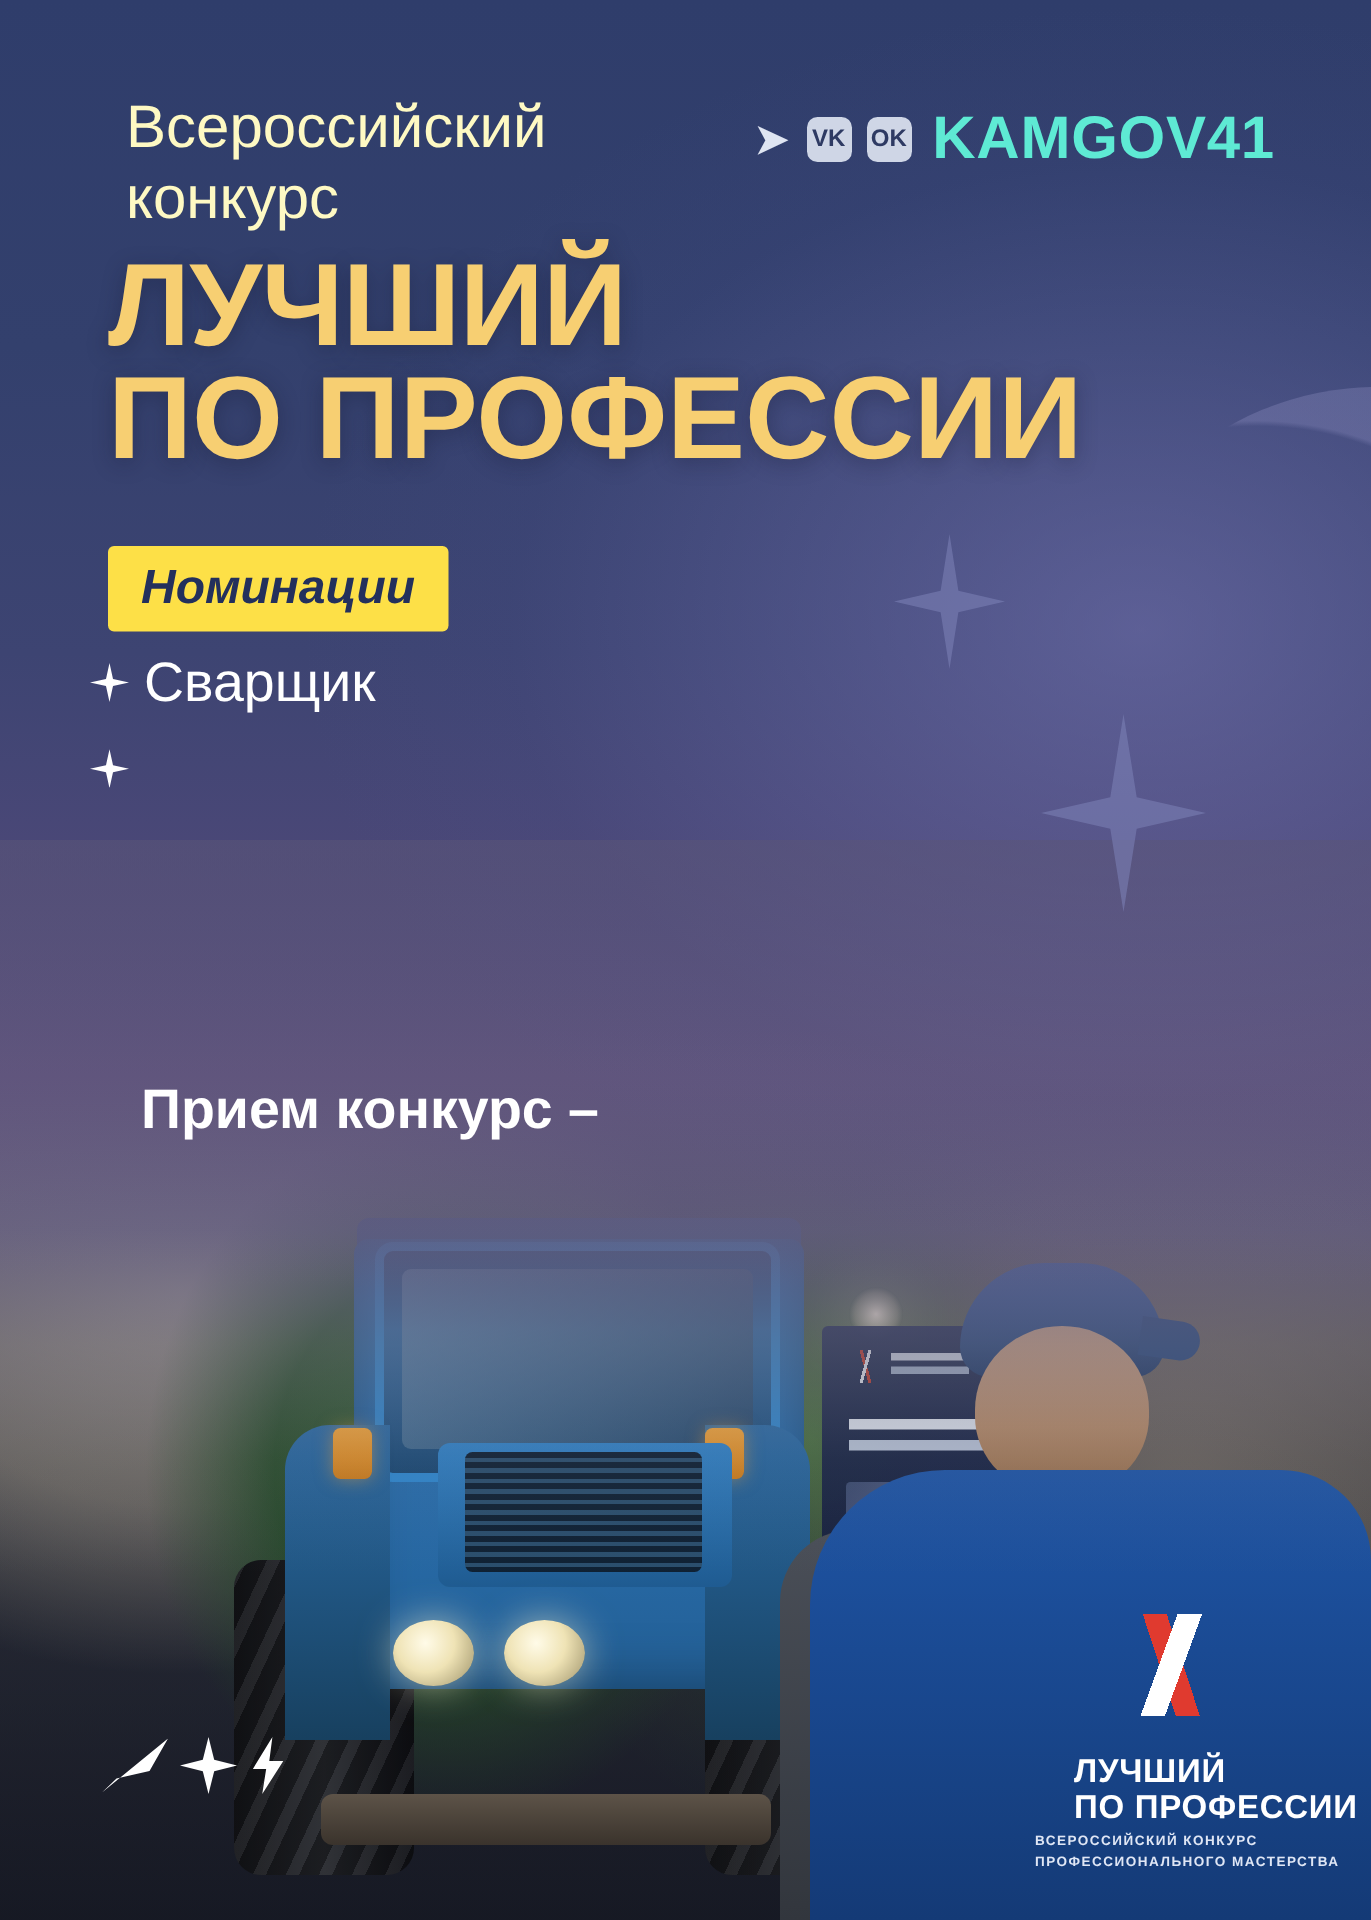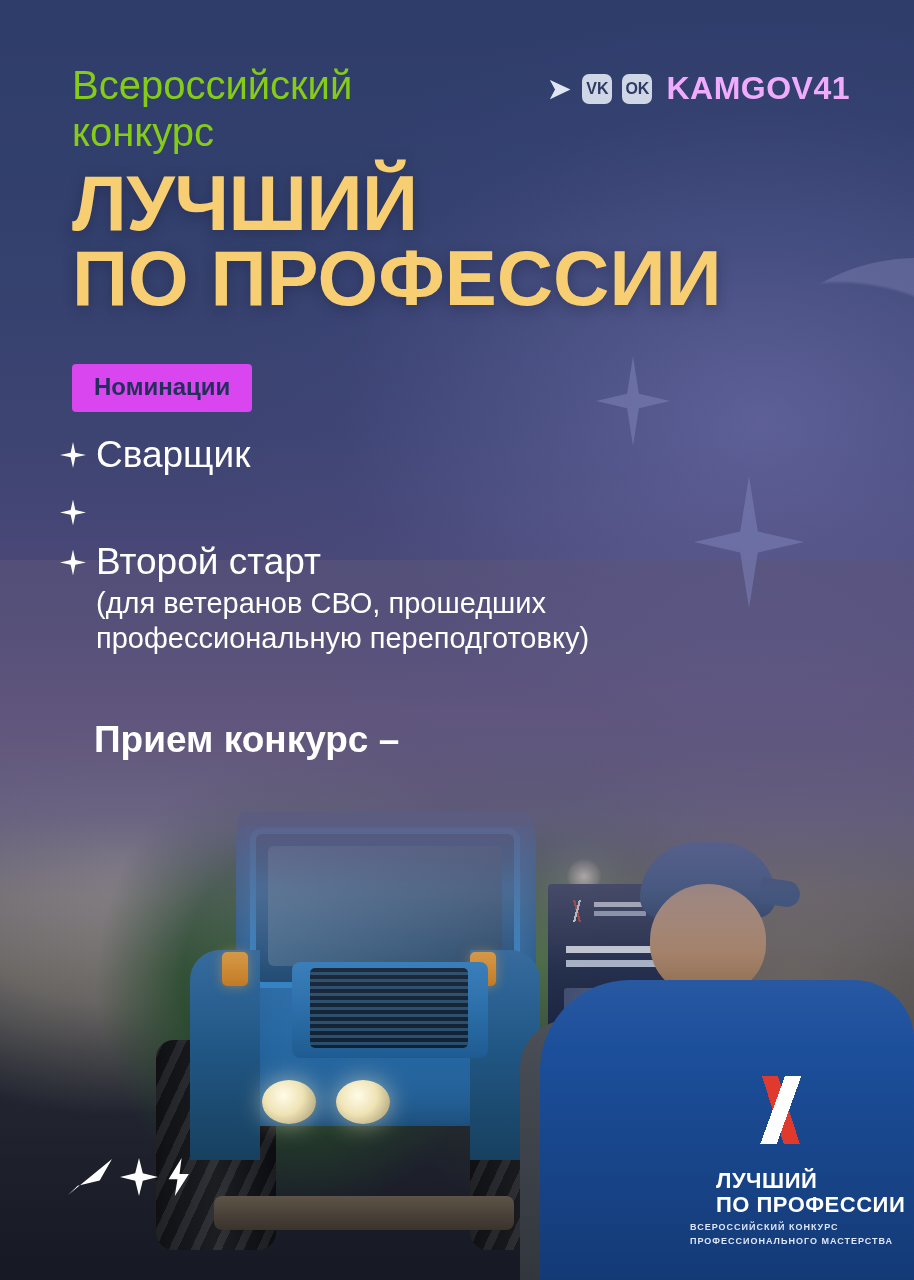--- a/index.html
+++ b/index.html
@@ -263,23 +263,23 @@
     position: absolute;
     left: 718px; top: 258px;
     width: 400px; height: 400px;
     border-radius: 50%;
     background: radial-gradient(circle at 30% 60%, rgba(150,150,200,0.0) 58%, rgba(150,150,200,0.30) 59%, rgba(150,150,200,0.30) 72%, rgba(150,150,200,0) 73%);
   }
 
   
   .head-small {
     position: absolute;
-    left: 72px; top: 62px;
+    left: 84px; top: 62px;
     width: 470px;
-    color: #84cc16;
+    color: #fef9c3;
     font-size: 40px;
     line-height: 1.18;
     font-weight: normal;
   }
   .social {
     position: absolute;
     right: 64px; top: 70px;
     display: flex;
     align-items: center;
     gap: 10px;
@@ -292,59 +292,61 @@
     font-size: 16px; font-weight: bold;
     display: flex; align-items: center; justify-content: center;
   }
   .social .ic.tg {
     background: none;
     color: #dfe5f2;
     font-size: 27px;
     width: 26px;
   }
   .social .brand {
-    color: #f0abfc;
-    font-size: 32px;
+    color: #5eead4;
+    font-size: 40px;
     font-weight: bold;
     letter-spacing: 0.5px;
     margin-left: 4px;
   }
   .title {
     position: absolute;
     left: 72px; top: 166px;
     color: #f7cf72;
     font-size: 78px;
     line-height: 0.96;
     font-weight: bold;
     letter-spacing: -0.5px;
     text-shadow: 0 3px 14px rgba(20,24,50,0.35);
   }
   .title .l2 { letter-spacing: 0px; }
 
   .nom-badge {
     position: absolute;
     left: 72px; top: 364px;
-    background: #d946ef;
+    background: #fde047;
     color: #23305c;
-    font-size: 24px;
+    font-size: 32px;
     font-weight: bold;
     padding: 9px 22px 11px 22px;
     border-radius: 4px;
+    font-style: italic;
   }
 
   .list {
     position: absolute;
     left: 60px; top: 434px;
     width: 700px;
     color: #ffffff;
   }
   .li {
     display: flex;
     align-items: flex-start;
     margin-bottom: 16px;
+    text-align: center;
   }
   .li .bullet {
     flex: 0 0 auto;
     width: 26px; height: 26px;
     margin: 8px 10px 0 0;
     background: #ffffff;
     clip-path: polygon(50% 0%, 59% 41%, 100% 50%, 59% 59%, 50% 100%, 41% 59%, 0% 50%, 41% 41%);
   }
   .li .txt { font-size: 37px; line-height: 1.12; }
   .li .sub {
@@ -456,27 +458,20 @@
   <div class="nom-badge">Номинации</div>
 
   <div class="list">
     <div class="li">
       <span class="bullet"></span>
       <span class="txt">Сварщик</span>
     </div>
     <div class="li">
       <span class="bullet"></span>
     </div>
-    <div class="li">
-      <span class="bullet"></span>
-      <span class="txt">
-        <span>Второй старт</span>
-        <span class="sub">(для ветеранов СВО, прошедших профессиональную переподготовку)</span>
-      </span>
-    </div>
   </div>
 
   <div class="deadline">
     <div>Прием конкурс –</div>
   </div>
 
   <div class="kam-logo">
     <span class="p1"></span>
     <span class="p2"></span>
     <span class="p3"></span>

